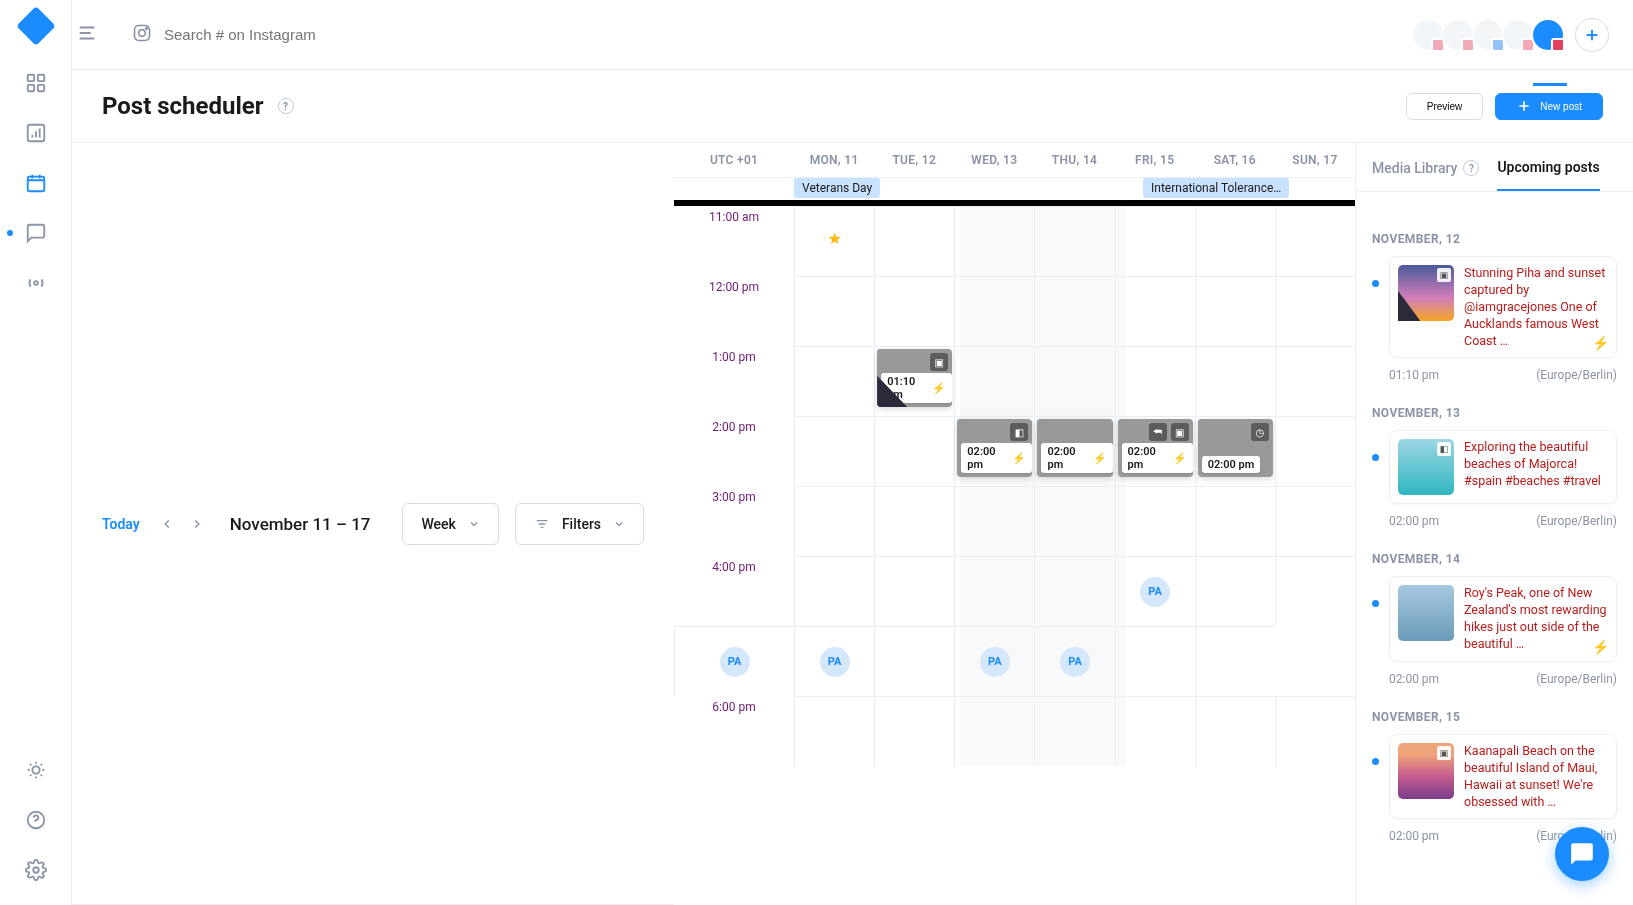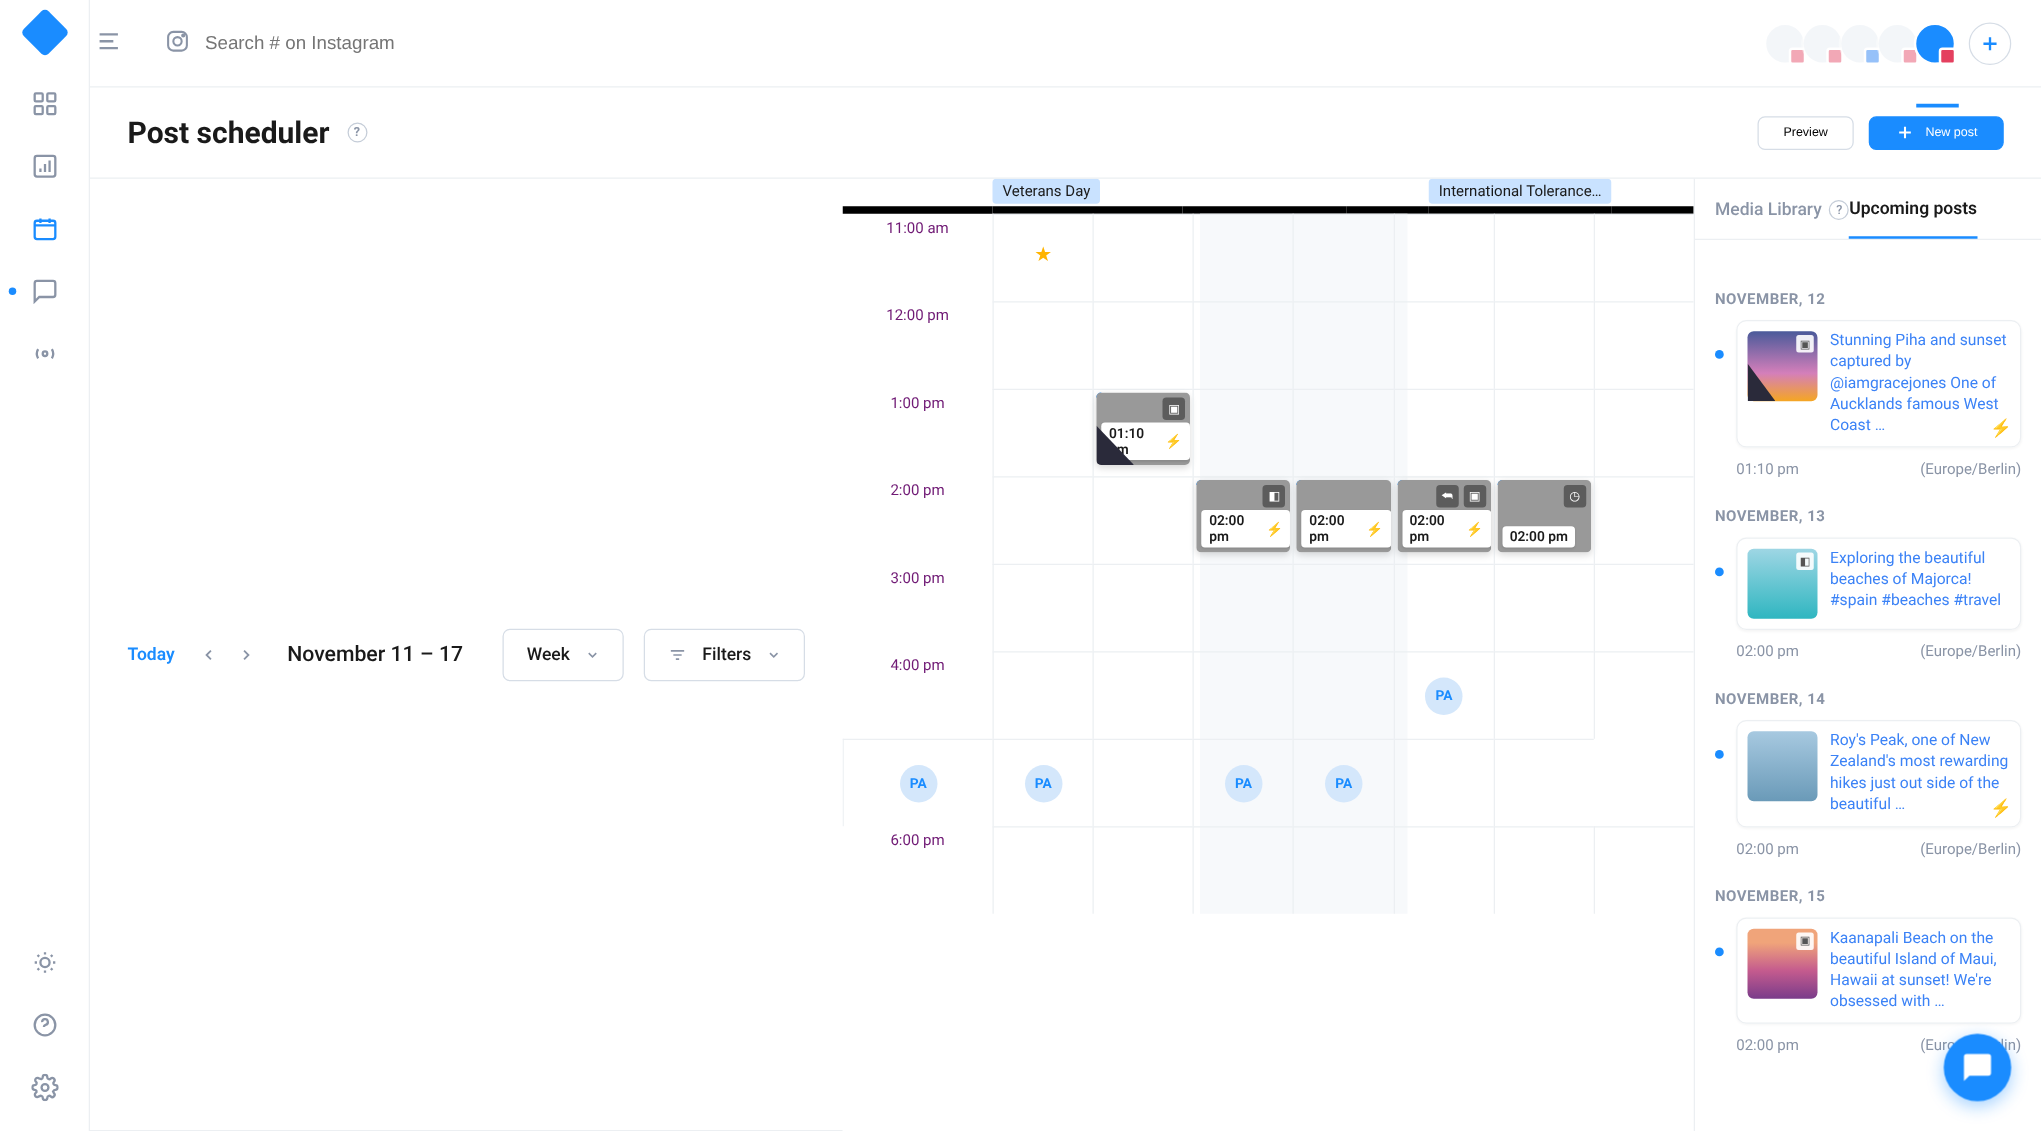--- a/index.html
+++ b/index.html
@@ -67,31 +67,31 @@
 .bolt { color:#ffb400; }
 
 
 .img-sunset { background:linear-gradient(to top,#f5a623 0%,#d47fba 40%,#4a5a9a 100%); position:relative; }
 .img-sunset::after { content:""; position:absolute; bottom:0; left:0; width:40%; height:60%; background:#2a2a3a; clip-path:polygon(0 100%,0 10%,100% 100%); }
 .img-beach { background:linear-gradient(to bottom,#9ed6e4 0%,#2fb6c0 100%); position:relative; }
 .img-mountain { background:linear-gradient(to bottom,#a7c9e0 0%,#6a9ab8 100%); }
 .img-palm { background:linear-gradient(to top,#7a3c8a 0%,#c45b8e 40%,#f0a47a 80%); }
 .img-horse { background:linear-gradient(to bottom,#b8a58c 0%,#8a6b4a 100%); }
 
-.panel-tabs { display:flex; align-items:center; padding:16px 16px 0; border-bottom:1px solid #eceff2; }
+.panel-tabs { display:flex; align-items:center; padding:16px 16px 0; gap:18px; border-bottom:1px solid #eceff2; }
 .panel-tab { padding-bottom:14px; font-size:14px; color:#8a94a6; font-weight:500; cursor:pointer; display:flex; align-items:center; gap:6px; }
 .panel-tab.active { color:#1a1a1a; font-weight:600; border-bottom:2px solid #1a8cff; }
 .panel-body { flex:1; overflow:auto; padding:16px; }
 .group-label { font-size:12px; font-weight:700; color:#8a94a6; letter-spacing:.4px; margin:24px 0 10px; }
 .upcoming-item { display:flex; gap:10px; margin-bottom:10px; }
 .upcoming-item .dot2 { width:7px; height:7px; background:#1a8cff; border-radius:50%; margin-top:24px; flex-shrink:0; }
 .card { flex:1; border:1px solid #eceff2; border-radius:8px; padding:8px; display:flex; gap:10px; box-shadow:0 1px 2px rgba(0,0,0,.04); position:relative; }
 .card-thumb { width:56px; height:56px; border-radius:5px; position:relative; flex-shrink:0; }
 .card-thumb .type-ic { position:absolute; top:3px; right:3px; width:14px; height:14px; background:rgba(255,255,255,.9); border-radius:2px; font-size:9px; display:flex; align-items:center; justify-content:center; color:#555; }
-.card-text { font-size:12.5px; line-height:1.35; color:#3b82f6; }
+.card-text { font-size:12.5px; line-height:1.35; color:#b91c1c; }
 .card .bolt2 { position:absolute; right:6px; bottom:6px; color:#ffb400; }
 .meta-row { display:flex; justify-content:space-between; font-size:12px; color:#8a94a6; margin:6px 0 14px 17px; }
 
 .intercom { position:fixed; right:24px; bottom:24px; width:54px; height:54px; border-radius:50%; background:#1a8cff; display:flex; align-items:center; justify-content:center; cursor:pointer; box-shadow:0 4px 14px rgba(26,140,255,.4); }
 .intercom svg { fill:#fff; }
 .active-underline { position:absolute; top:0; width:34px; height:3px; background:#1a8cff; }
 </style>
 </head>
 <body>
 
@@ -238,20 +238,30 @@
                 <path d="M4 7h16M7 12h10M10 17h4"></path>
               </svg>
             <span>Filters</span>
             <svg width="12" height="12" viewBox="0 0 24 24" fill="none" stroke="#8a94a6" stroke-width="2.5">
                 <path d="M6 9l6 6 6-6"></path>
               </svg>
           </div>
         </div>
 
         <div class="calendar">
+          <div class="cal-header">
+            <div class="cell">UTC +01</div>
+            <div class="cell">MON, 11</div>
+            <div class="cell">TUE, 12</div>
+            <div class="cell">WED, 13</div>
+            <div class="cell">THU, 14</div>
+            <div class="cell">FRI, 15</div>
+            <div class="cell">SAT, 16</div>
+            <div class="cell">SUN, 17</div>
+          </div>
           <div class="cal-allday">
             <div class="cell"></div>
             <div class="cell">
                 <div class="allday-chip">Veterans Day</div>
               </div>
             <div class="cell"></div>
               <div class="cell"></div>
               <div class="cell"></div>
               <div class="cell"></div>
             <div class="cell">

